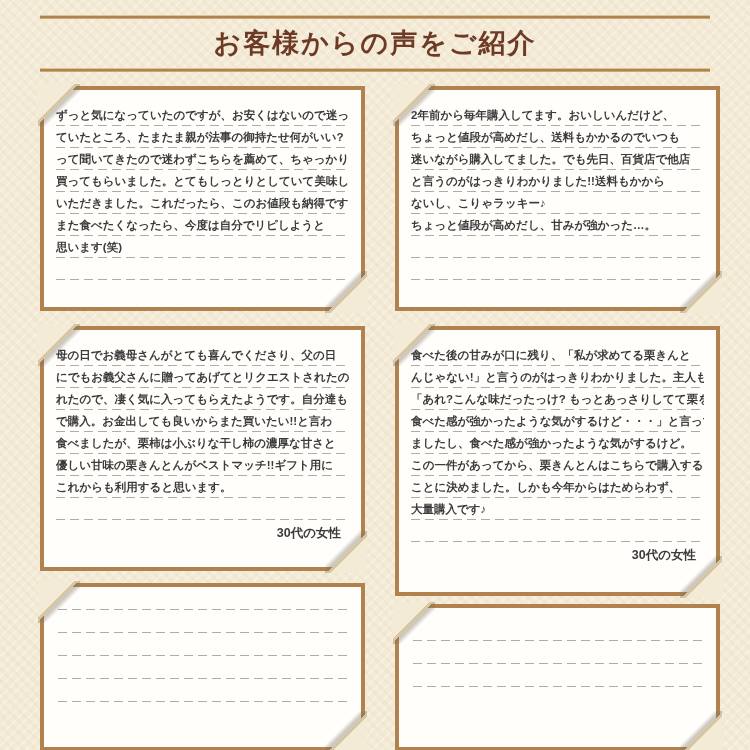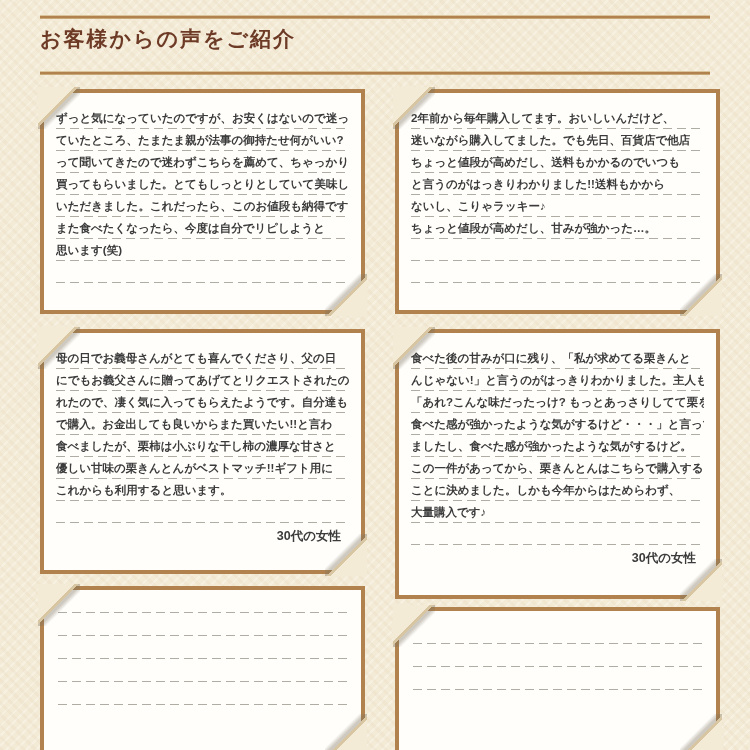--- a/index.html
+++ b/index.html
@@ -18,26 +18,26 @@
     background-image:
       repeating-linear-gradient(45deg, rgba(219,199,163,.14) 0 3px, rgba(0,0,0,0) 3px 8px),
       repeating-linear-gradient(-45deg, rgba(255,255,255,.28) 0 2px, rgba(0,0,0,0) 2px 7px);
   }
   header{margin:15px 40px 0 40px}
   .hrule{
     height:4px;
     background:linear-gradient(to bottom,#d9c49c 0 1px,var(--accent) 1px 3px,#c8a876 3px 4px);
   }
   h1{
-    text-align:left;
-    font-size:21px;
+    text-align:center;
+    font-size:27px;
     font-weight:700;
     letter-spacing:2px;
     color:var(--title);
-    padding:6px 0 18px 0;
+    padding:6px 0 7px 0;
   }
   main{display:flex;gap:30px;padding:14px 30px 0 40px}
   .col{flex:1;min-width:0}
   .card{
     position:relative;
     background:var(--paper);
     border:4px solid var(--accent);
     overflow:visible;
   }
   .c1,.c2{height:225px}
@@ -134,22 +134,22 @@
           <div class="line"></div>
         </div>
     </article>
   </div>
   <div class="col">
     <article class="card c2">
       <span class="fold tl"></span>
       <span class="fold br"></span>
       <div class="paper">
           <div class="line">2年前から毎年購入してます。おいしいんだけど、</div>
+          <div class="line">ちょっと値段が高めだし、送料もかかるのでいつも</div>
           <div class="line">迷いながら購入してました。でも先日、百貨店で他店</div>
-          <div class="line">ちょっと値段が高めだし、送料もかかるのでいつも</div>
           <div class="line">と言うのがはっきりわかりました!!送料もかから</div>
           <div class="line">ないし、こりゃラッキー♪</div>
           <div class="line">ちょっと値段が高めだし、甘みが強かった…。</div>
           <div class="line"></div>
           <div class="line"></div>
         </div>
     </article>
     <article class="card c4">
       <span class="fold tl"></span>
       <span class="fold br"></span>

